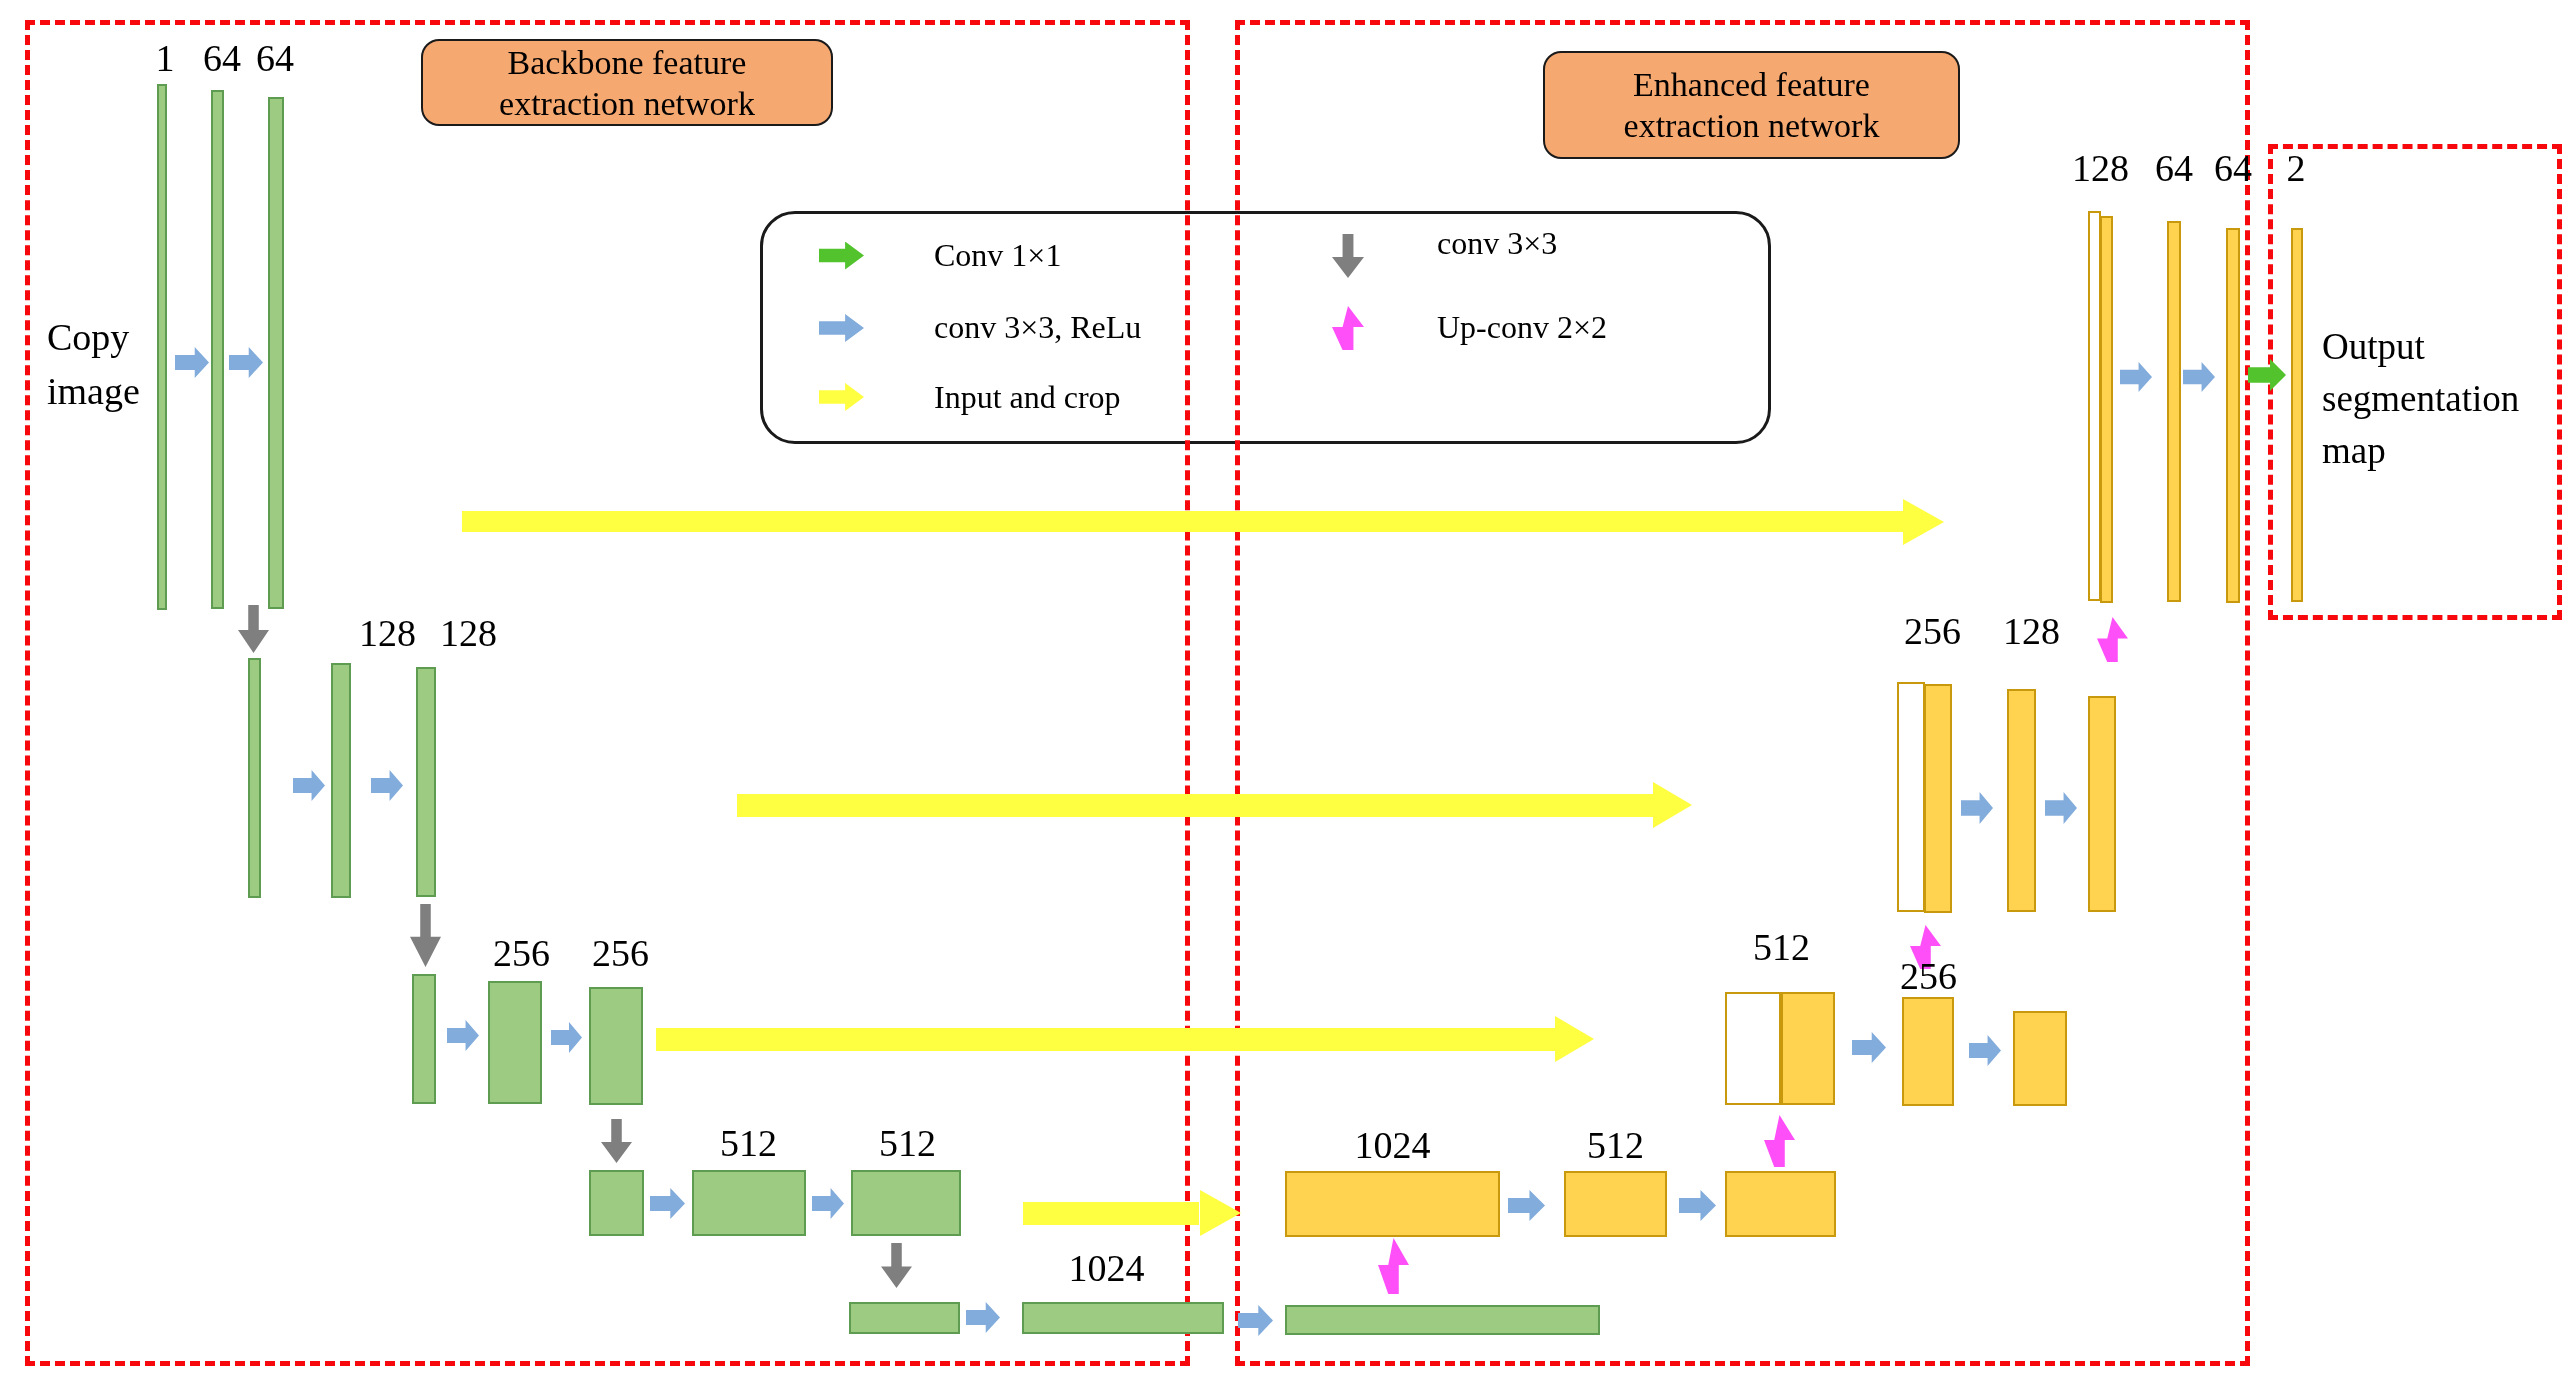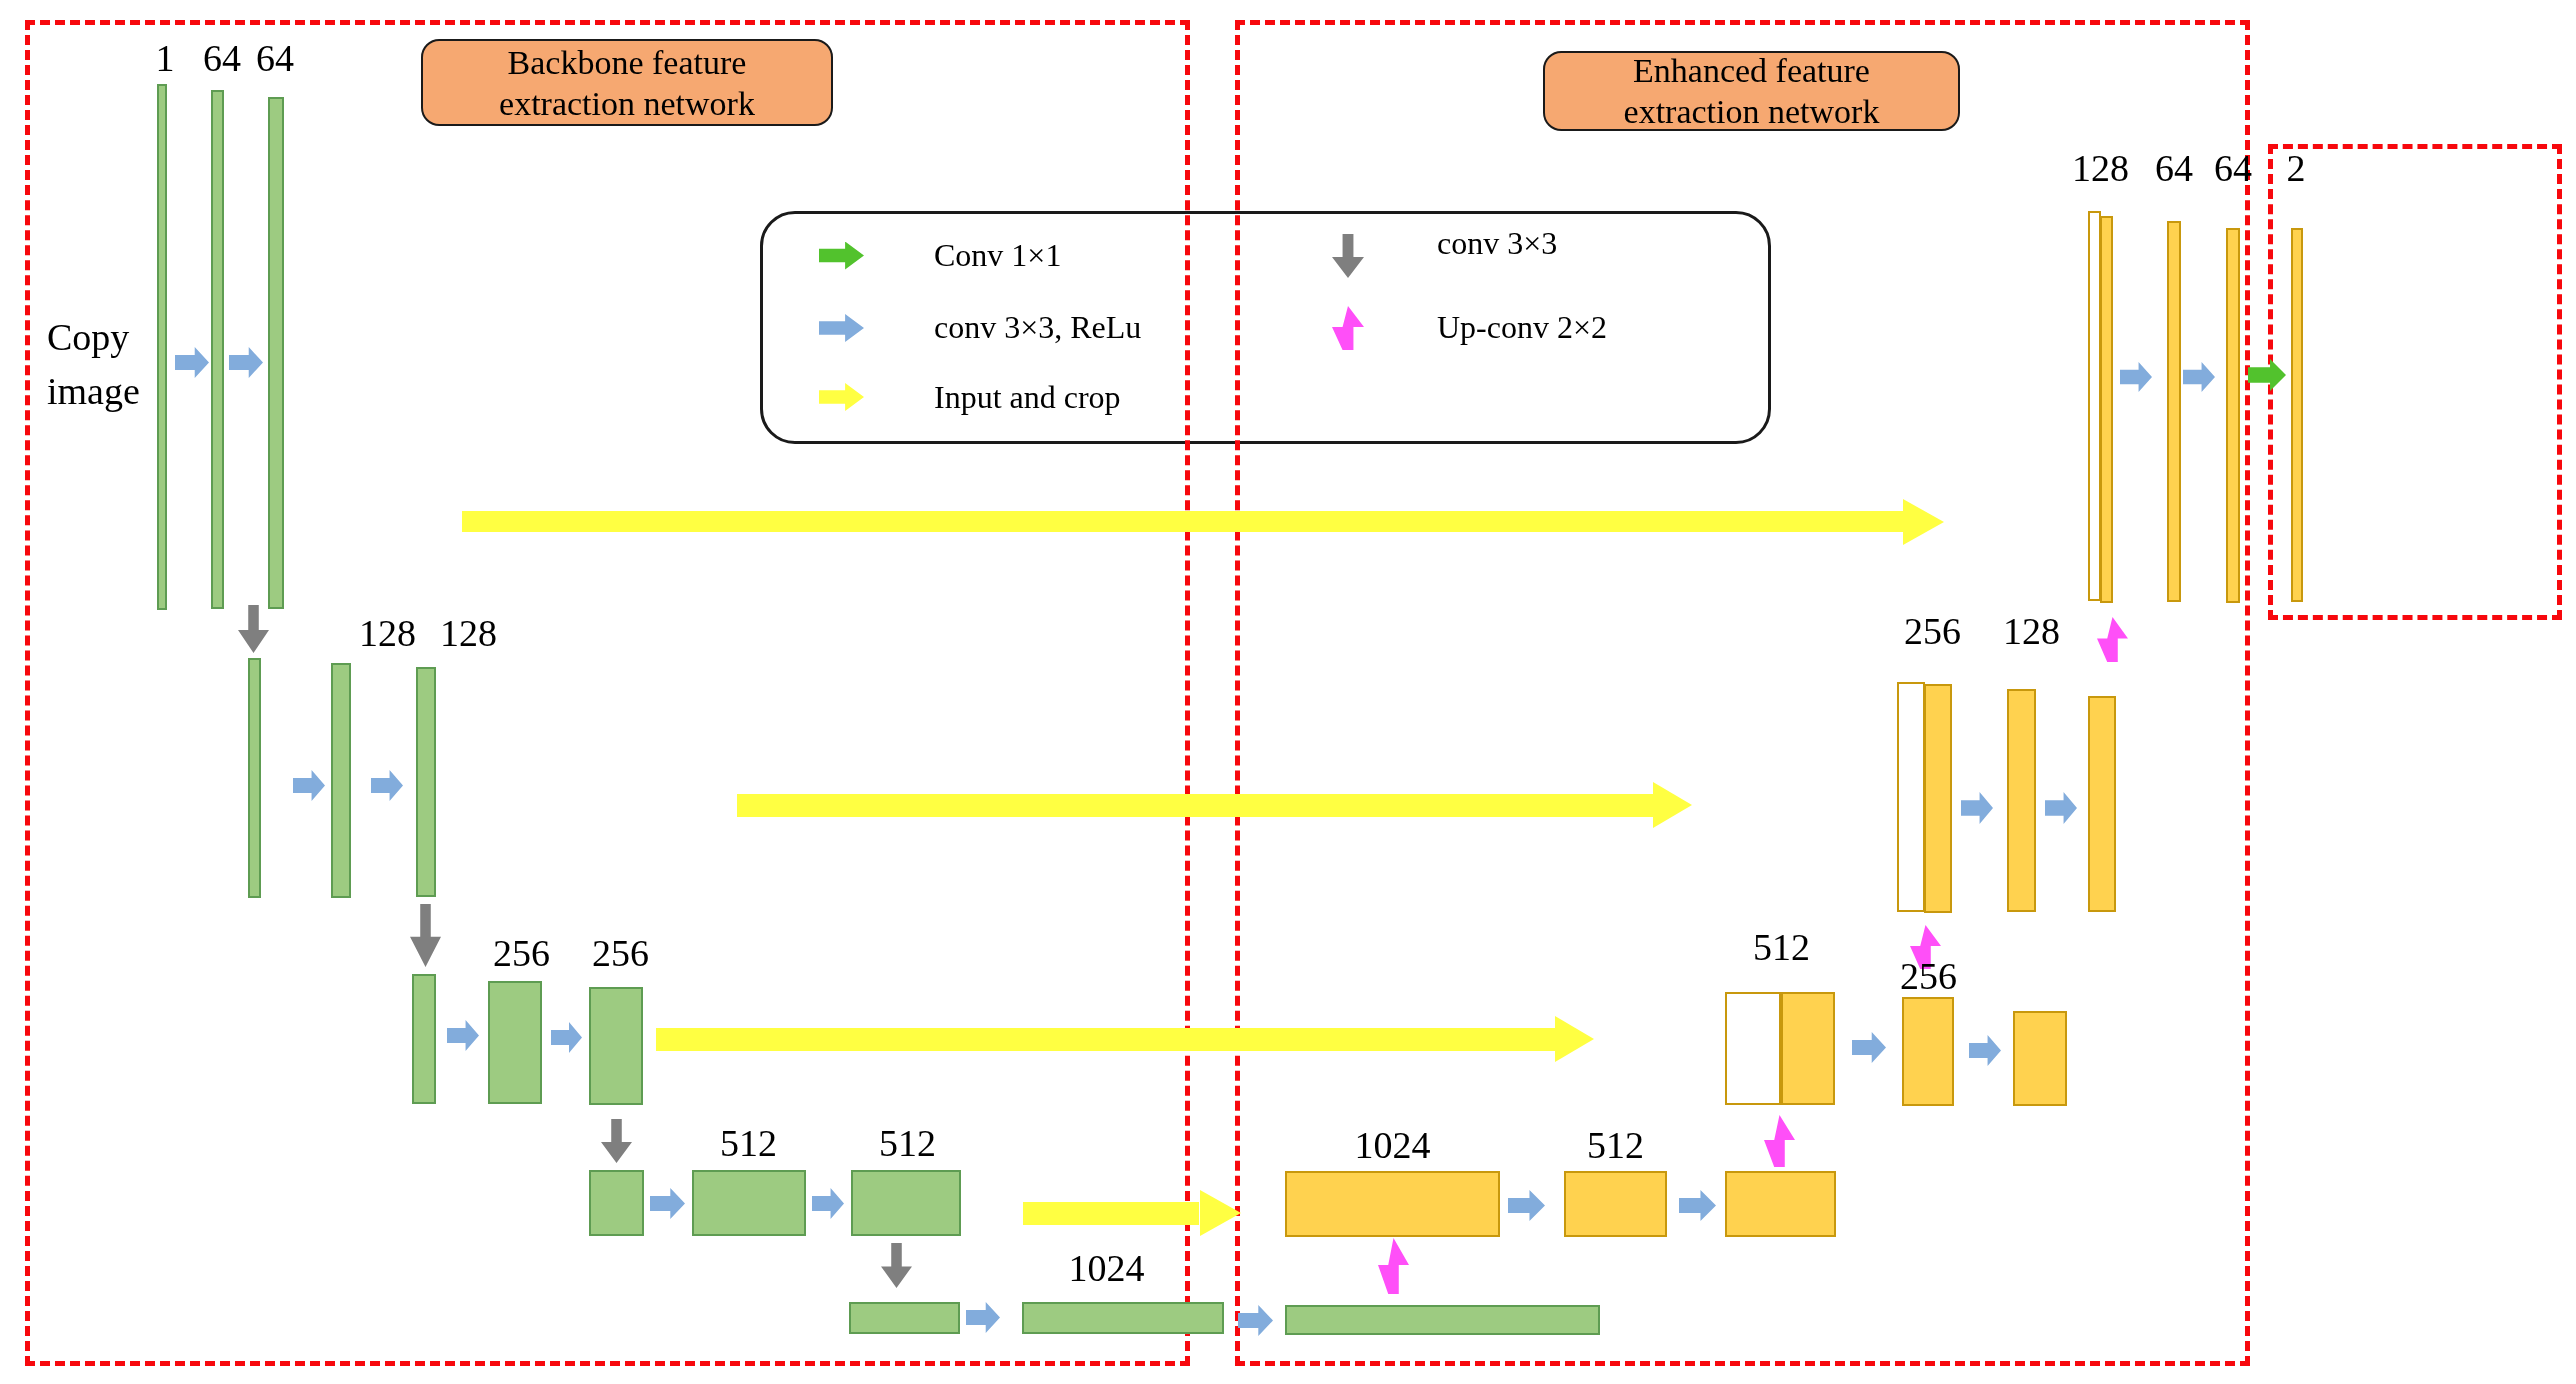--- a/index.html
+++ b/index.html
@@ -63,21 +63,21 @@
   </div>
 
   <div class="region" style="left:25px;top:20px;width:1165px;height:1346px;"></div>
   <div class="region" style="left:1235px;top:20px;width:1015px;height:1346px;"></div>
   <div class="region" style="left:2268px;top:144px;width:294px;height:476px;"></div>
 
   <div class="tag" style="left:421px;top:39px;width:412px;height:87px;">
     <span>Backbone feature</span>
     <span>extraction network</span>
   </div>
-  <div class="tag" style="left:1543px;top:51px;width:417px;height:80px;justify-content:center;">
+  <div class="tag" style="left:1543px;top:51px;width:417px;height:108px;justify-content:center;">
     <span>Enhanced feature</span>
     <span>extraction network</span>
   </div>
 
   <div class="bar g z3" style="left:157px;top:84px;width:10px;height:526px;"></div>
   <div class="bar g z3" style="left:211px;top:90px;width:12.7px;height:519px;"></div>
   <div class="bar g z3" style="left:268px;top:97px;width:15.5px;height:512px;"></div>
 
   <div class="bar g z3" style="left:248px;top:658px;width:12.7px;height:240px;"></div>
   <div class="bar g z3" style="left:331px;top:663px;width:20px;height:235px;"></div>
@@ -173,15 +173,20 @@
   <div class="num" style="left:1989px;top:612px;width:85px;">128</div>
   <div class="num" style="left:2058px;top:149px;width:85px;">128</div>
   <div class="num" style="left:2146px;top:149px;width:56px;">64</div>
   <div class="num" style="left:2205px;top:149px;width:56px;">64</div>
   <div class="num" style="left:2275px;top:149px;width:42px;">2</div>
 
   <div class="txt" style="left:47px;top:310px;font-size:38px;line-height:54px;">
     <div>Copy</div>
     <div>image</div>
   </div>
+  <div class="txt" style="left:2322px;top:321px;font-size:37px;line-height:52px;">
+    <div>Output</div>
+    <div>segmentation</div>
+    <div>map</div>
+  </div>
 
 </div>
 
 
 </body></html>

